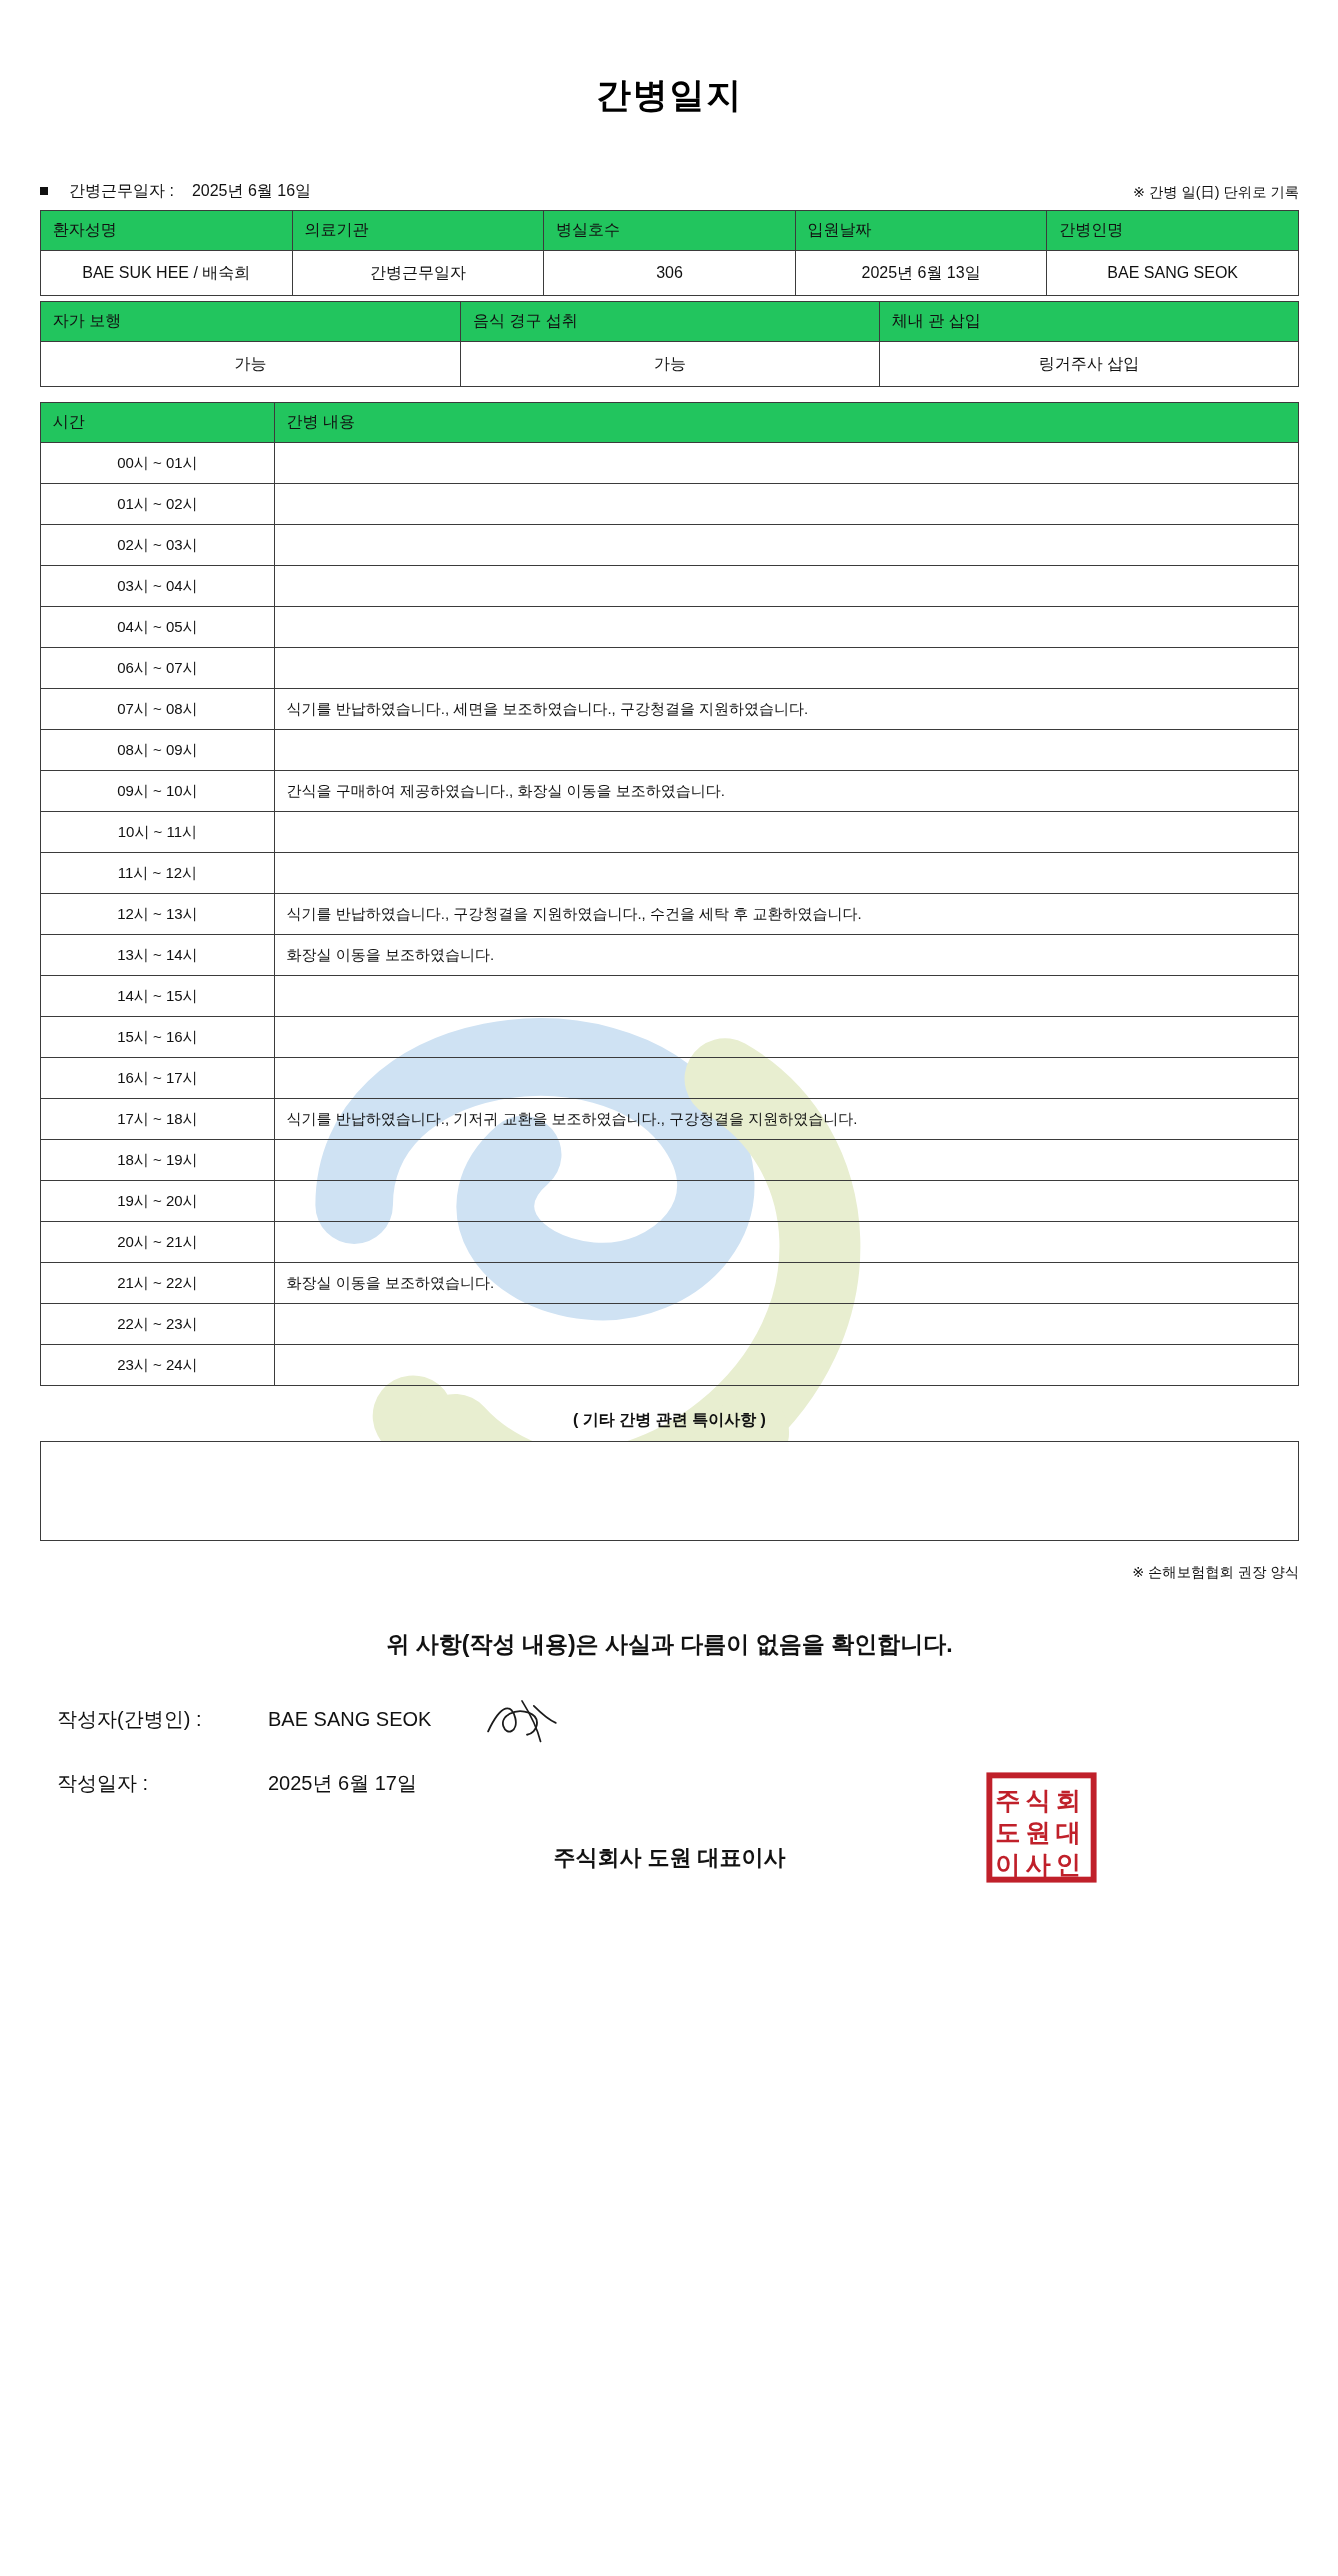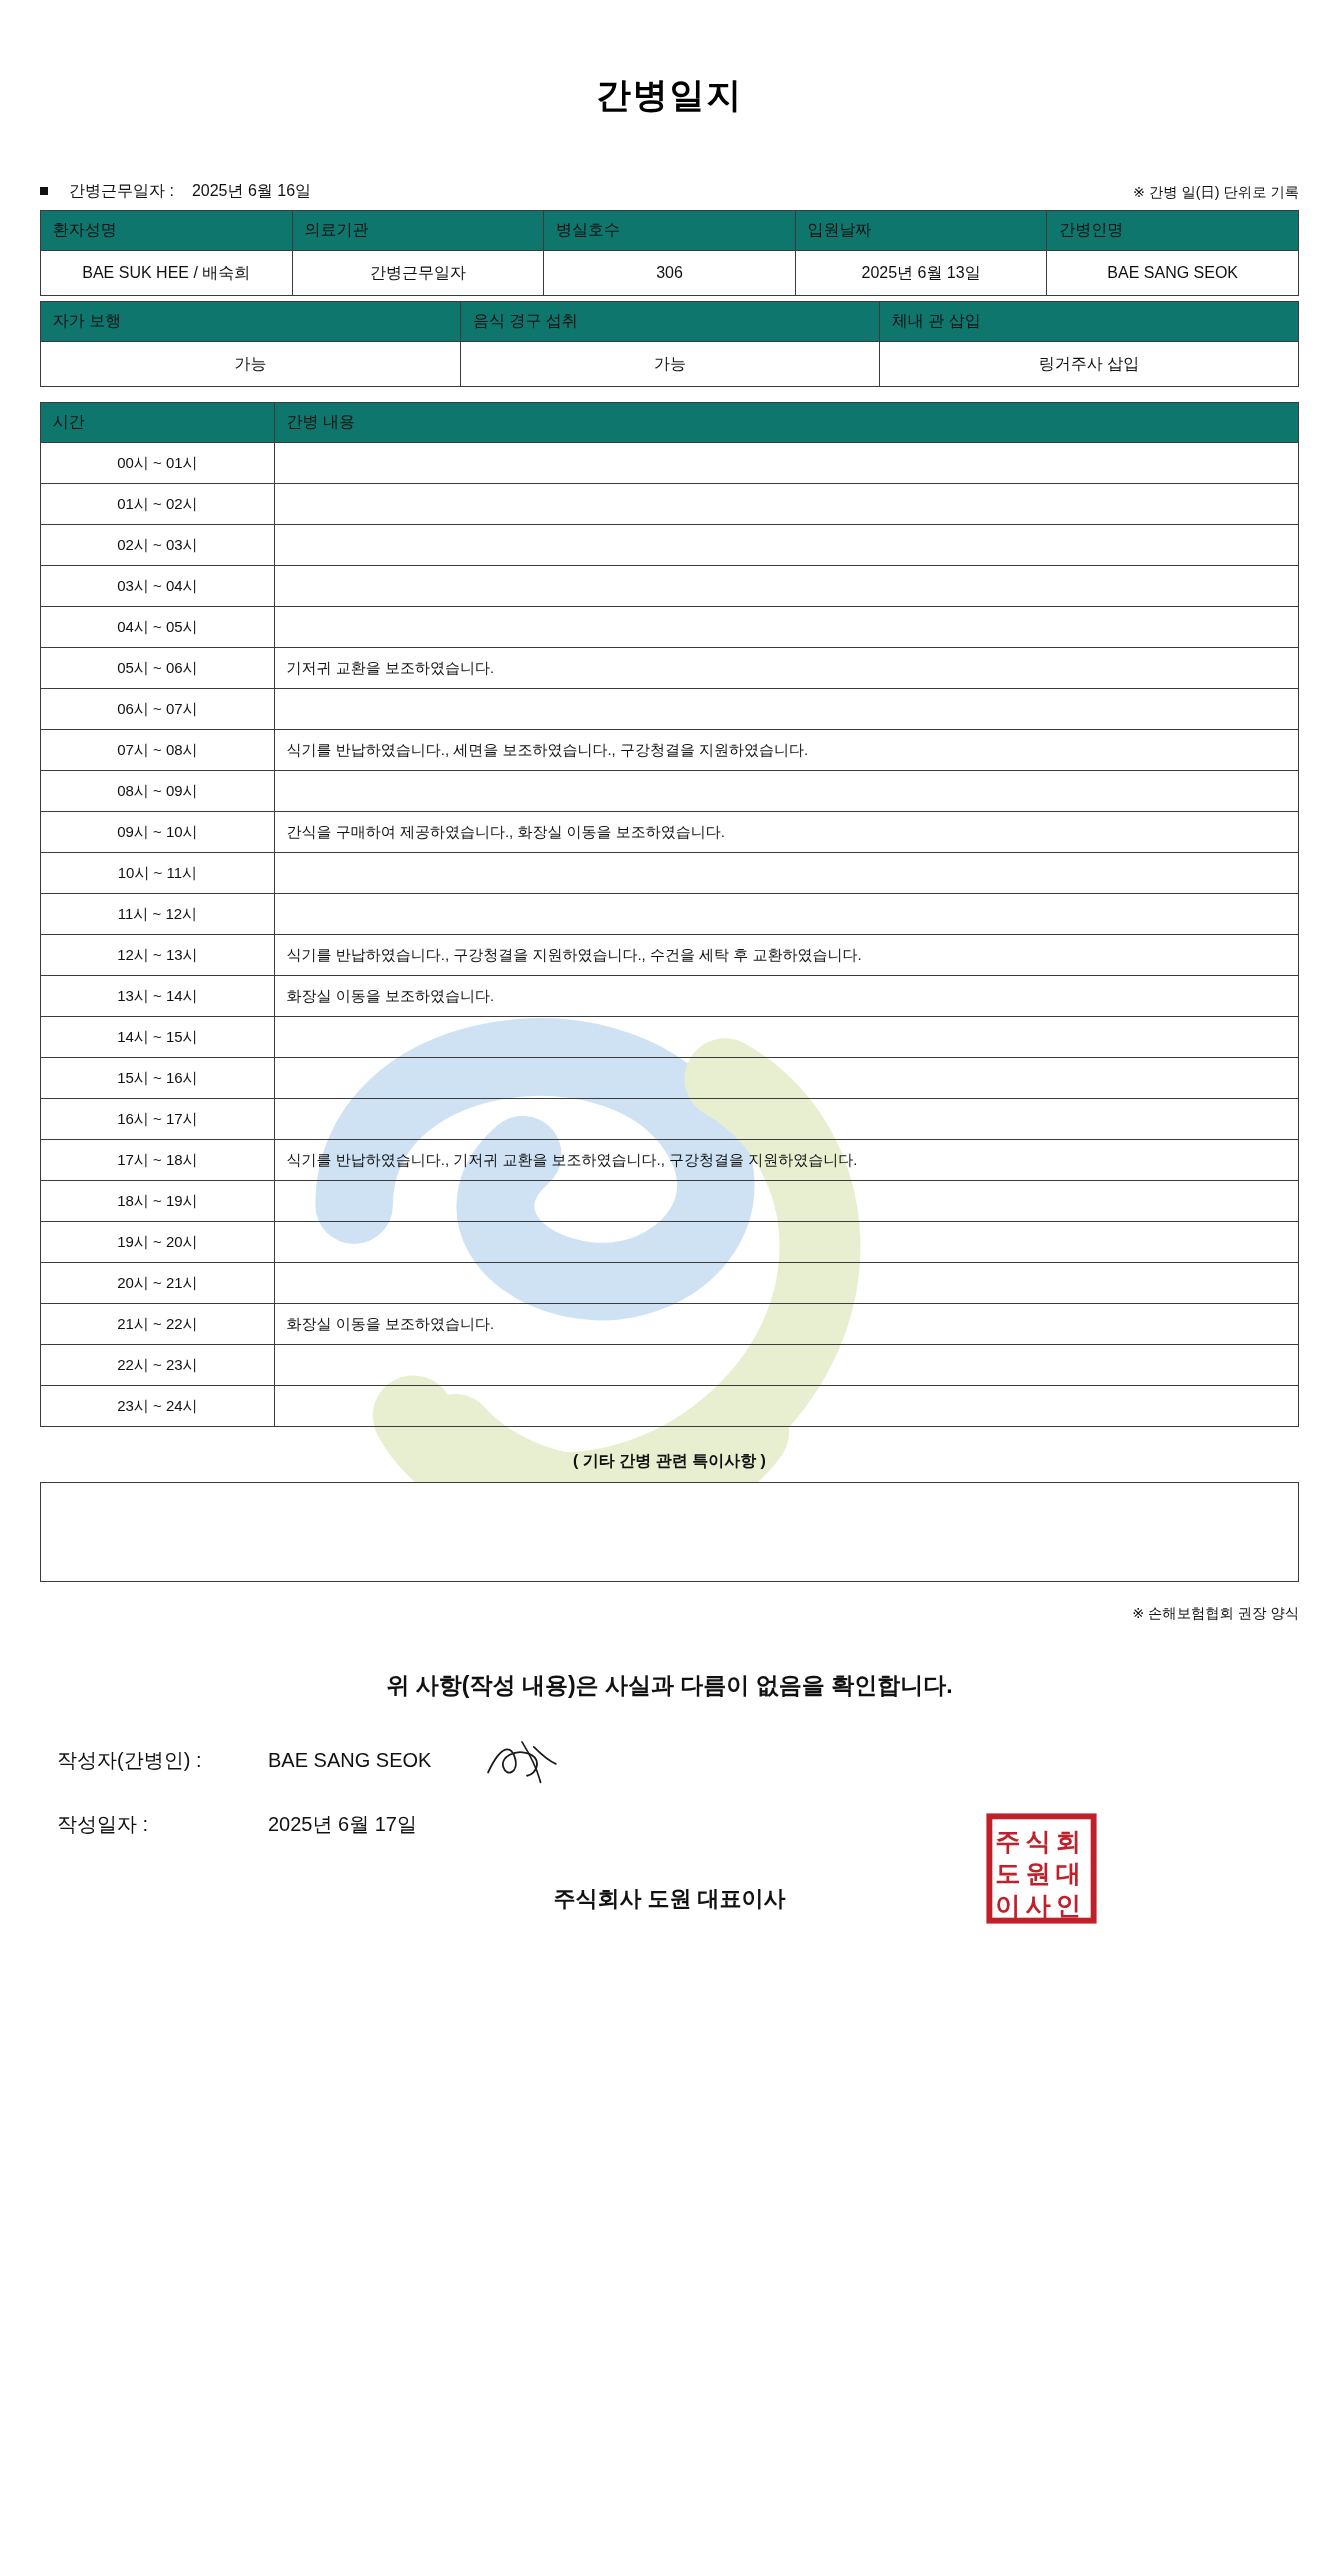--- a/index.html
+++ b/index.html
@@ -71,21 +71,21 @@
     table-layout: fixed;
   }
   table.grid td, table.grid th {
     border: 0.8px solid #3b3b3b;
     font-size: 16px;
     font-weight: normal;
     padding: 0;
     color: #111;
   }
   .hdr {
-    background: #0f766e;
+    background: #22c55e;
     color: #ffffff;
     font-weight: bold;
     font-size: 16px;
     height: 39px;
     text-align: left;
     padding-left: 11.8px !important;
   }
   .cell {
     height: 44px;
     text-align: center;
@@ -248,24 +248,20 @@
             <td class="time-cell">02시 ~ 03시</td>
             <td class="note-cell"></td>
           </tr>
       <tr>
             <td class="time-cell">03시 ~ 04시</td>
             <td class="note-cell"></td>
           </tr>
       <tr>
             <td class="time-cell">04시 ~ 05시</td>
             <td class="note-cell"></td>
-          </tr>
-      <tr>
-            <td class="time-cell">05시 ~ 06시</td>
-            <td class="note-cell">기저귀 교환을 보조하였습니다.</td>
           </tr>
       <tr>
             <td class="time-cell">06시 ~ 07시</td>
             <td class="note-cell"></td>
           </tr>
       <tr>
             <td class="time-cell">07시 ~ 08시</td>
             <td class="note-cell">식기를 반납하였습니다., 세면을 보조하였습니다., 구강청결을 지원하였습니다.</td>
           </tr>
       <tr>

